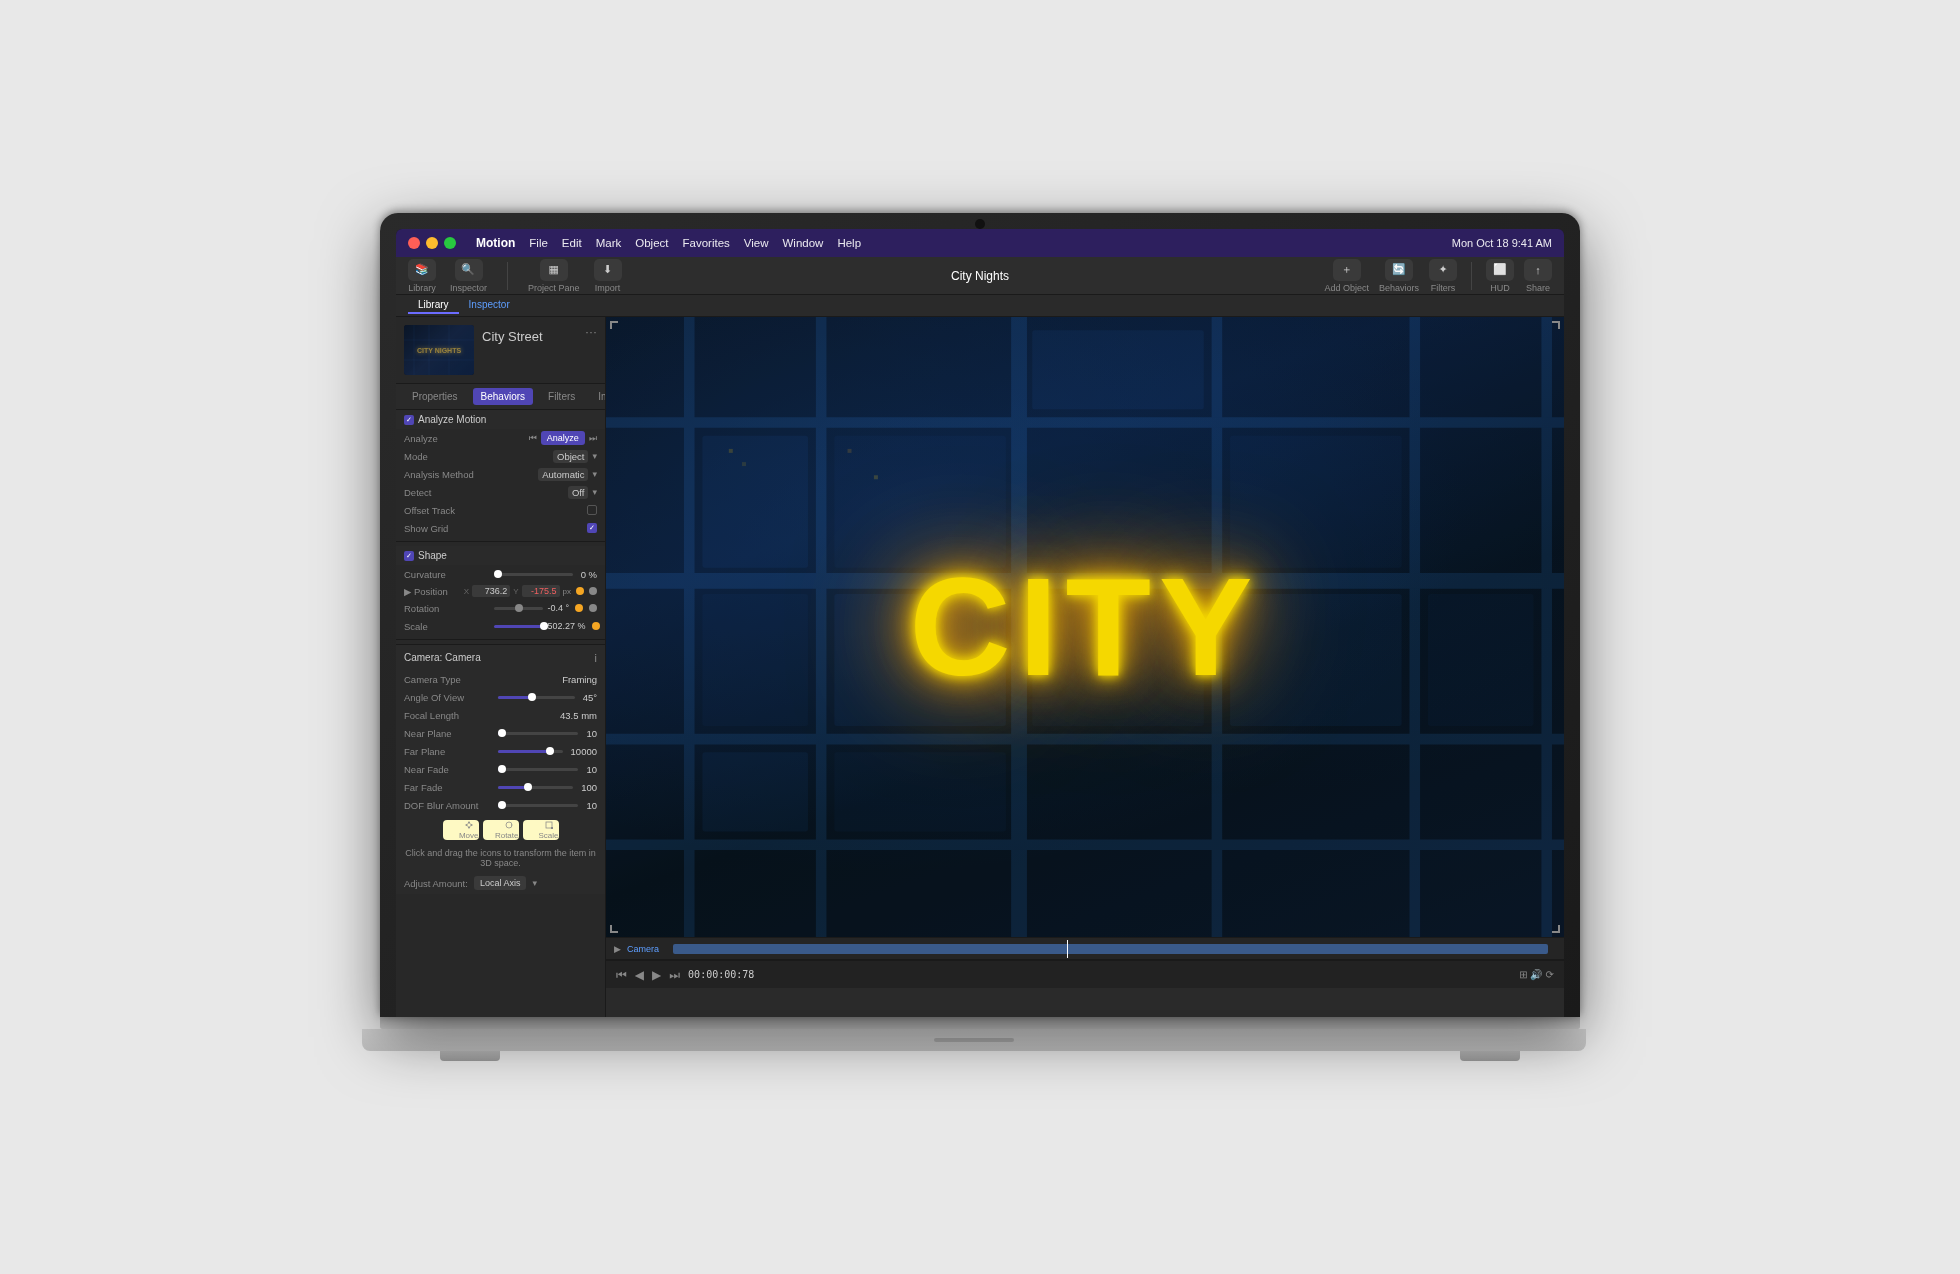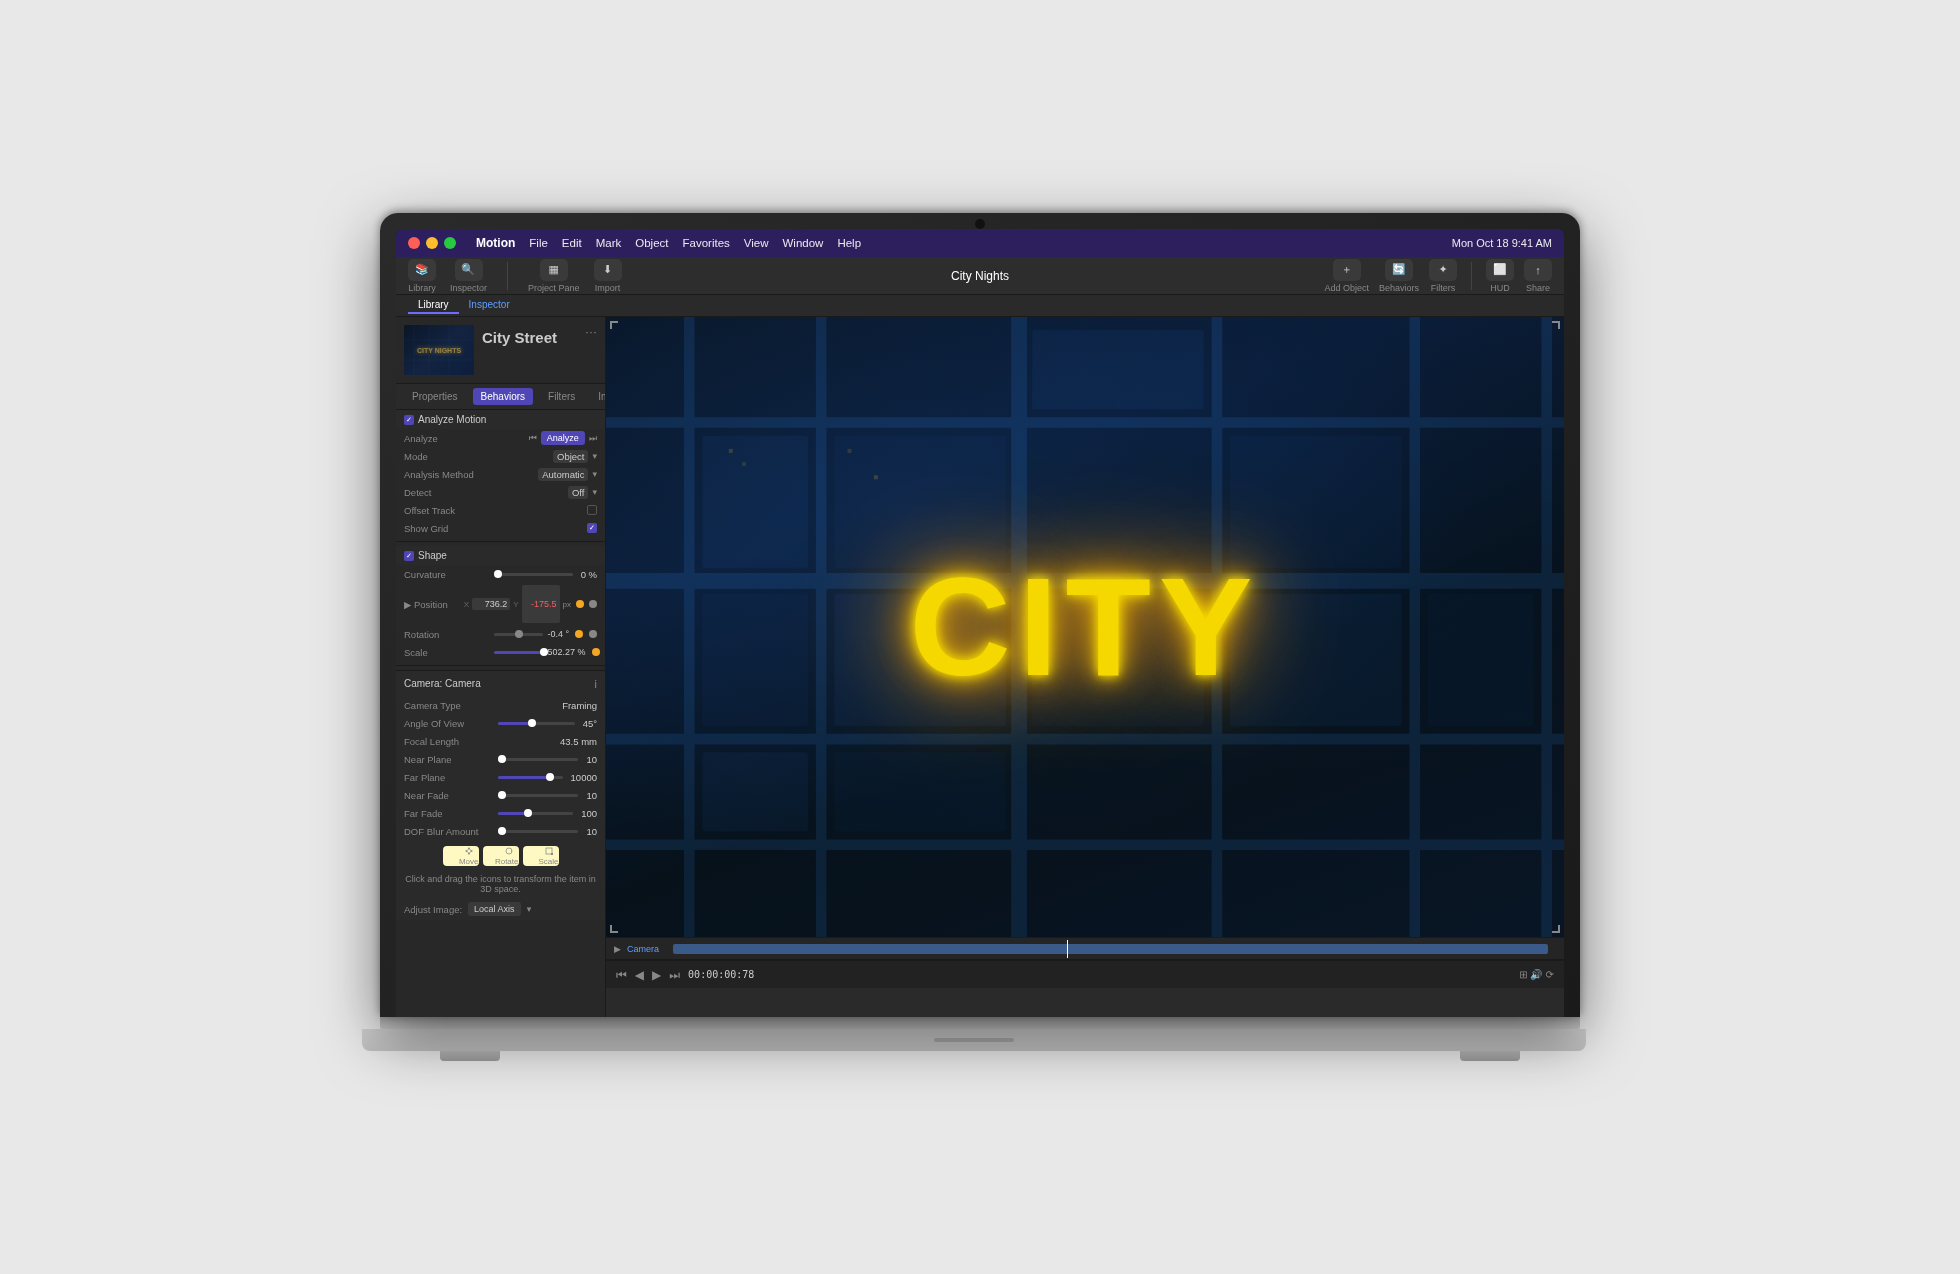--- a/index.html
+++ b/index.html
@@ -757,21 +757,21 @@
                       </linearGradient>
                     </defs>
                     <line x1="10" y1="0" x2="10" y2="50" stroke="#1a4a8a" stroke-width="0.3"></line>
                     <line x1="25" y1="0" x2="25" y2="50" stroke="#1a4a8a" stroke-width="0.3"></line>
                     <line x1="45" y1="0" x2="45" y2="50" stroke="#1a4a8a" stroke-width="0.3"></line>
                     <line x1="0" y1="15" x2="70" y2="15" stroke="#1a4a8a" stroke-width="0.3"></line>
                     <line x1="0" y1="35" x2="70" y2="35" stroke="#1a4a8a" stroke-width="0.3"></line>
                   </svg>
                 </div>
               </div>
-              <div style="color:#ccc;font-size:15px;font-weight:700;padding-top:4px;">City Street</div>
+              <div style="color:#ccc;font-size:13px;font-weight:400;padding-top:4px;">City Street</div>
               <div style="margin-left:auto;color:#888;font-size:12px;cursor:pointer;">···</div>
             </div>
 
             <div class="inspector-tabs">
               <div class="inspector-tab">Properties</div>
               <div class="inspector-tab active">Behaviors</div>
               <div class="inspector-tab">Filters</div>
               <div class="inspector-tab">Image</div>
             </div>
 
@@ -847,21 +847,21 @@
                   <div class="prop-val">0 %</div>
                 </div>
               </div>
 
               <div class="position-row">
                 <div style="color:#888;font-size:9.5px;width:60px;">▶ <span>Position</span></div>
                 <div style="display:flex;align-items:center;gap:3px;flex:1;">
                   <span style="color:#666;font-size:8px;">X</span>
                   <div style="color:#ccc;font-size:9px;background:#3a3a3a;border-radius:2px;padding:1px 3px;width:38px;text-align:right;">736.2</div>
                   <span style="color:#666;font-size:8px;">Y</span>
-                  <div style="color:#f06060;font-size:9px;background:#3a3a3a;border-radius:2px;padding:14px 3px;width:38px;text-align:right;">-175.5</div>
+                  <div style="color:#f06060;font-size:9px;background:#3a3a3a;border-radius:2px;padding:1px 3px;width:38px;text-align:right;">-175.5</div>
                   <span style="color:#888;font-size:8px;">px</span>
                   <div class="keyframe-dot"></div>
                   <div class="keyframe-dot" style="background:#888;"></div>
                 </div>
               </div>
 
               <div class="property-row">
                 <div class="property-label">Rotation</div>
                 <div class="property-value">
                   <div class="rotation-slider">
@@ -1000,21 +1000,21 @@
                     <div class="transform-icon-label">Scale</div>
                   </div>
                 </div>
 
                 <div class="transform-hint">
                   <span>Click and drag the icons to transform
 the item in 3D space.</span>
                 </div>
 
                 <div class="adjust-row">
-                  <span class="adjust-label">Adjust Image:</span>
+                  <span class="adjust-label">Adjust Amount:</span>
                   <div class="adjust-dropdown">Local Axis</div>
                   <span style="color:#888;font-size:9px;">▾</span>
                 </div>
               </div>
             </div>
           </div>
 
           <div class="canvas-area">
 
 

